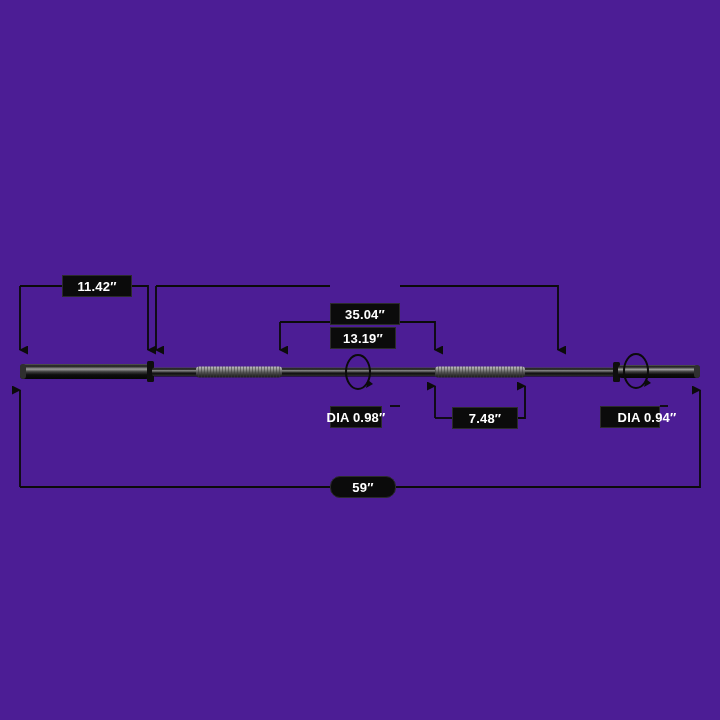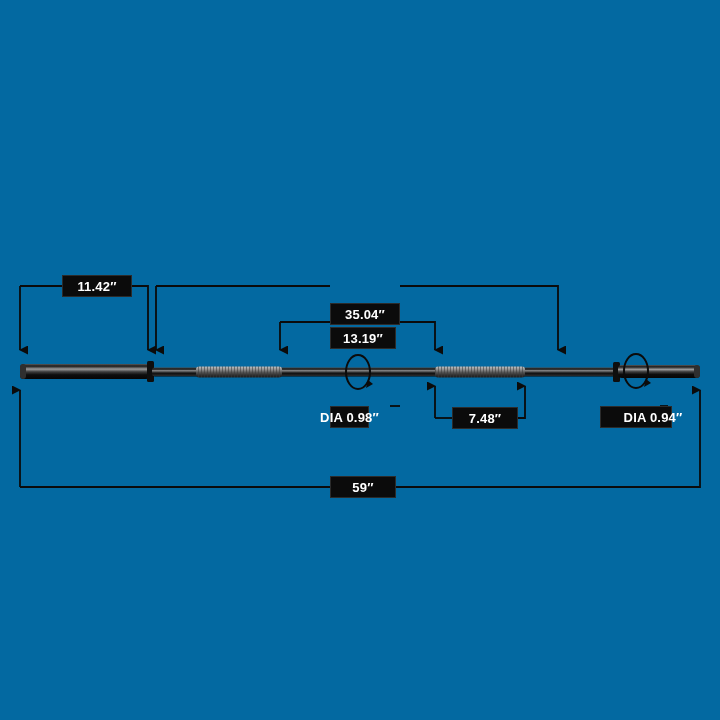--- a/index.html
+++ b/index.html
@@ -4,21 +4,21 @@
 <style>
   html, body {
     margin: 0;
     padding: 0;
     background: #ffffff;
   }
   #stage {
     position: relative;
     width: 720px;
     height: 720px;
-    background: #0369a1;
+    background: #4c1d95;
     font-family: "Liberation Sans", sans-serif;
     overflow: hidden;
   }
   svg#diagram {
     position: absolute;
     left: 0;
     top: 0;
     width: 720px;
     height: 720px;
   }
@@ -143,19 +143,19 @@
   </svg>
 
   <div class="dimlabel" style="left:62px; top:275px; width:70px;">11.42″</div>
 
   <div class="dimlabel" style="left:330px; top:275px; width:70px;margin-top:28px;">35.04″</div>
 
   <div class="dimlabel" style="left:330px; top:311px; width:66px;margin-top:16px;">13.19″</div>
 
   <div class="dimlabel" style="left:452px; top:407px; width:66px;text-align:center;">7.48″</div>
 
-  <div class="dimlabel" style="left:330px; top:406px; width:39px;">DIA 0.98″</div>
+  <div class="dimlabel" style="left:330px; top:406px; width:52px;">DIA 0.98″</div>
 
-  <div class="dimlabel" style="left:600px; top:406px; width:72px;padding-left:40px;">DIA 0.94″</div>
+  <div class="dimlabel" style="left:600px; top:406px; width:60px;padding-left:40px;">DIA 0.94″</div>
 
-  <div class="dimlabel" style="left:330px; top:476px; width:66px;">59″</div>
+  <div class="dimlabel" style="left:330px; top:476px; width:66px;border-radius:10px;">59″</div>
 
 </div>
 
 </body></html>

